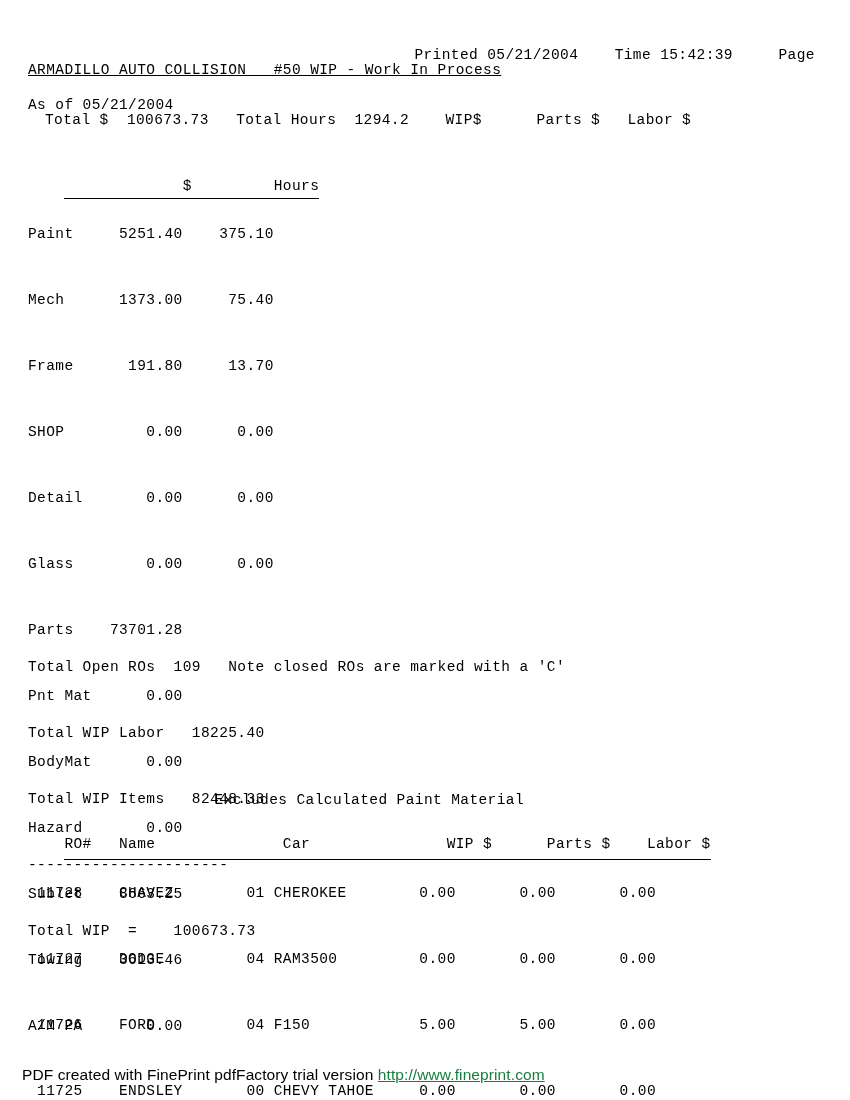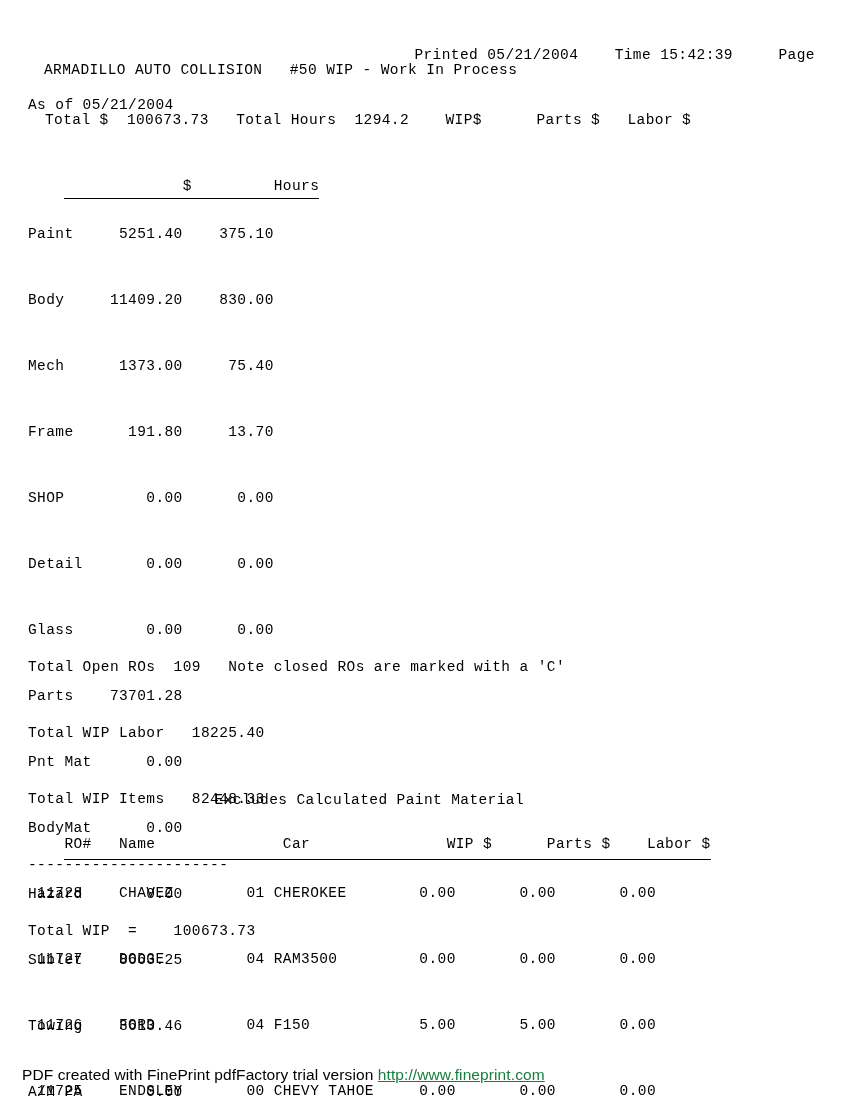--- a/index.html
+++ b/index.html
@@ -33,21 +33,22 @@
     top: 22px;
     left: 28px;
     width: 794px;
   }
   .hdr-inner {
     margin-left: 350px;
   }
   .block-title {
     position: absolute;
     top: 59px;
-    left: 44px;
+    left: 28px;
+    text-decoration: underline;
   }
   .block-asof {
     position: absolute;
     top: 70px;
     left: 28px;
     margin-top: 24px;
   }
   .block-totals {
     position: absolute;
     top: 109px;
@@ -113,21 +114,20 @@
 
   <div class="block-title mono">ARMADILLO AUTO COLLISION   #50 WIP - Work In Process</div>
 
   <div class="block-asof mono">As of 05/21/2004</div>
 
   <div class="block-totals mono">Total $  100673.73   Total Hours  1294.2    WIP$      Parts $   Labor $</div>
 
   <div class="cat-table mono">
     <div class="cat-head">             $         Hours</div>
     <div class="cat-row">Paint     5251.40    375.10</div>
-    <div class="cat-row">Body     11409.20    830.00</div>
     <div class="cat-row">Mech      1373.00     75.40</div>
     <div class="cat-row">Frame      191.80     13.70</div>
     <div class="cat-row">SHOP         0.00      0.00</div>
     <div class="cat-row">Detail       0.00      0.00</div>
     <div class="cat-row">Glass        0.00      0.00</div>
     <div class="cat-row">Parts    73701.28</div>
     <div class="cat-row">Pnt Mat      0.00</div>
     <div class="cat-row">BodyMat      0.00</div>
     <div class="cat-row">Hazard       0.00</div>
     <div class="cat-row">Sublet    8663.25</div>

